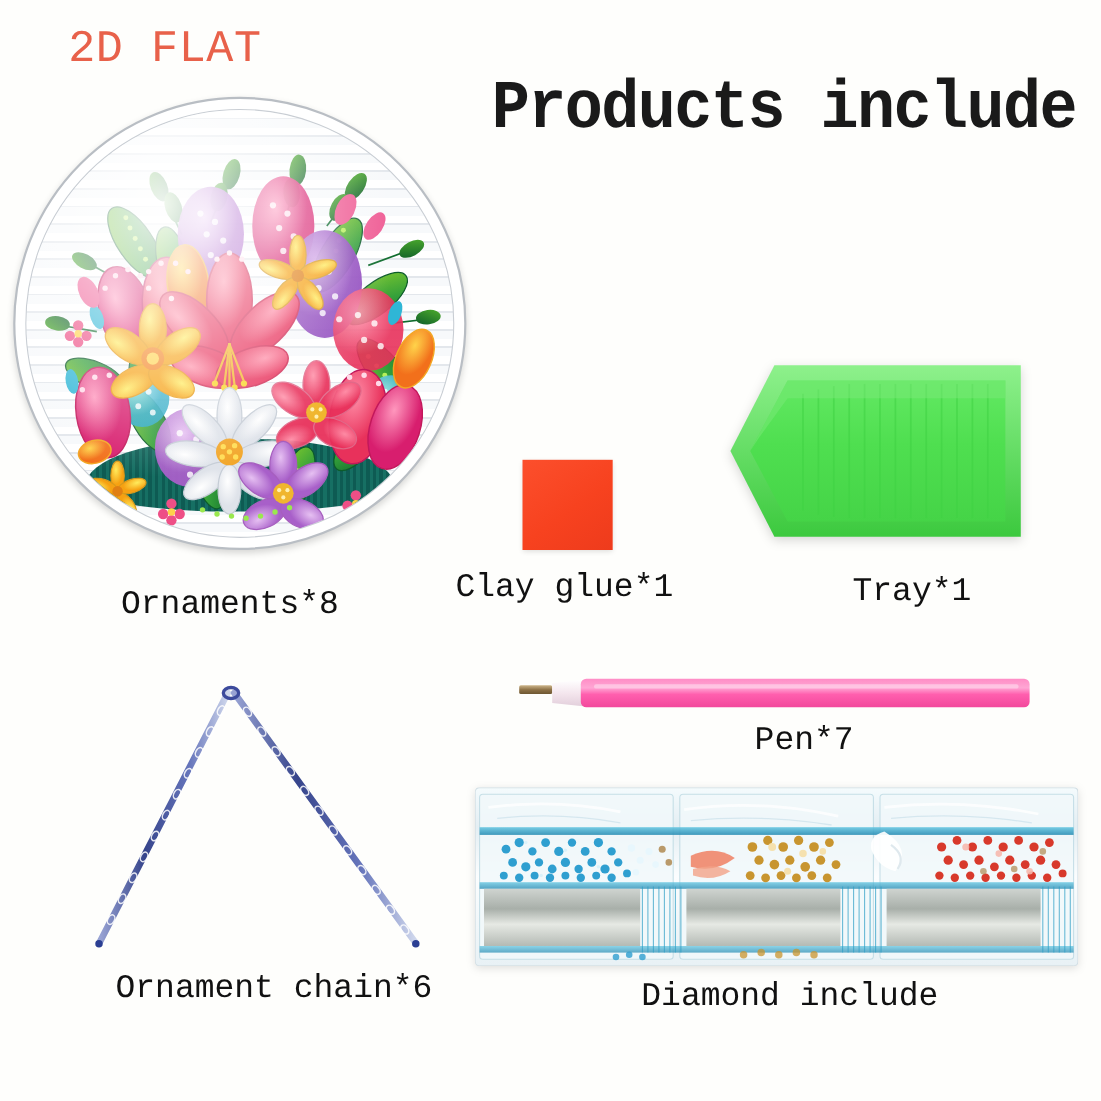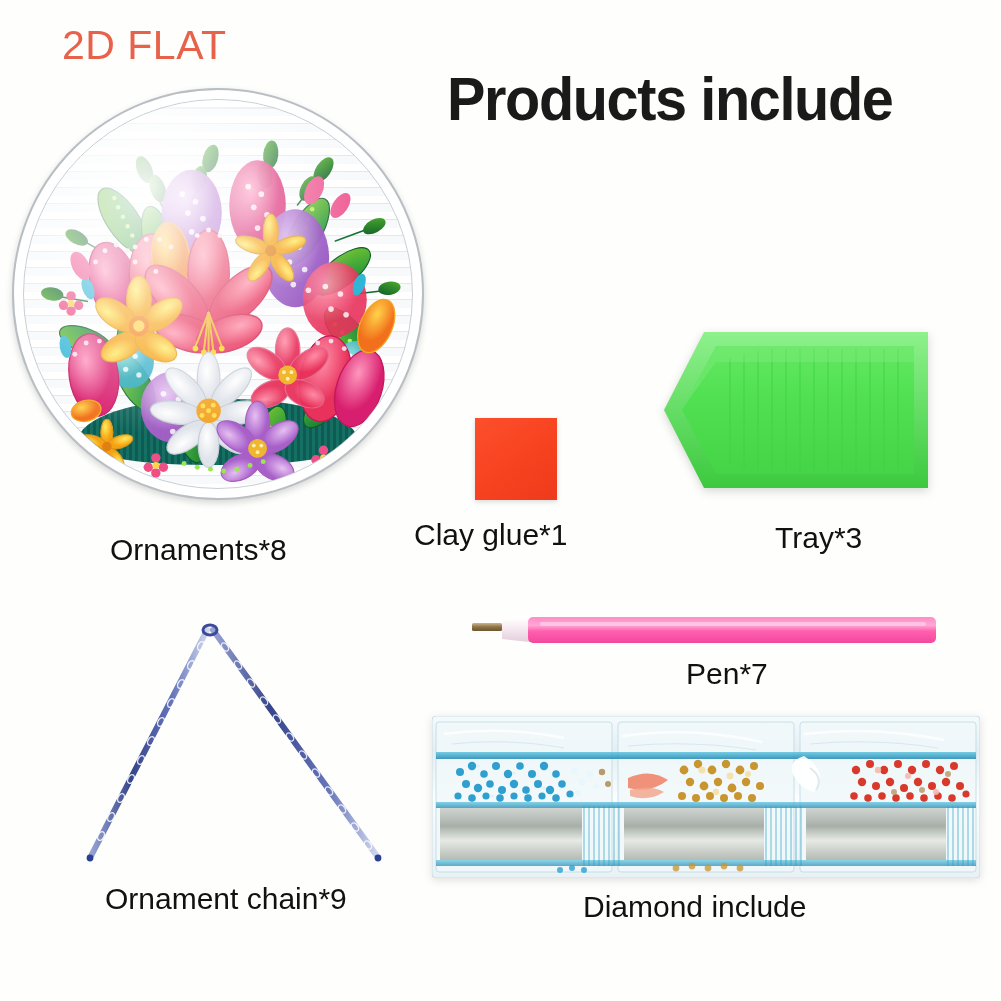--- a/index.html
+++ b/index.html
@@ -3,21 +3,21 @@
 <meta charset="utf-8">
 <style>
   html,body{margin:0;padding:0;}
   body{
     width:1001px;height:1001px;
     background:#fefefc;
     font-family:"Liberation Sans", sans-serif;
     overflow:hidden;
     position:relative;
   }
-  .stage{position:absolute;inset:0;}
+  .stage{position:absolute;inset:0;font-family:Liberation Mono, monospace;}
 
   
   .badge-2d{
     position:absolute;left:62px;top:22px;
     font-size:41px;font-weight:400;letter-spacing:.5px;
     color:#e8614a;white-space:nowrap;
   }
   .title{
     position:absolute;left:447px;top:63px;
     font-size:62px;font-weight:bold;letter-spacing:-1.5px;
@@ -500,21 +500,21 @@
         <line x1="168" y1="31" x2="168" y2="153"></line>
       <line x1="182" y1="31" x2="182" y2="153"></line>
         <line x1="196" y1="31" x2="196" y2="153"></line>
       <line x1="210" y1="31" x2="210" y2="153"></line>
         <line x1="224" y1="31" x2="224" y2="153"></line>
       <line x1="238" y1="31" x2="238" y2="153"></line>
     </g>
 
     <path d="M56 28 L254 28 L254 44 L56 44 L30 80 L22 92 Z" fill="#7aea78" opacity=".5"></path>
   </svg>
-  <div class="caption cap-tray">Tray*3</div>
+  <div class="caption cap-tray">Tray*1</div>
 
   <svg class="pen" viewBox="0 0 470 36">
     <defs>
       <linearGradient id="penBarrel" x1="0" y1="0" x2="0" y2="1">
         <stop offset="0%" stop-color="#ff8dc6"></stop>
         <stop offset="32%" stop-color="#ffa6d4"></stop>
         <stop offset="55%" stop-color="#ff5fae"></stop>
         <stop offset="100%" stop-color="#f2489c"></stop>
       </linearGradient>
       <linearGradient id="penCollar" x1="0" y1="0" x2="0" y2="1">
@@ -581,21 +581,21 @@
         <ellipse cx="270" cy="209" rx="4.6" ry="3" transform="rotate(54 270 209)"></ellipse>
         <ellipse cx="283" cy="227" rx="4.6" ry="3" transform="rotate(54 283 227)"></ellipse>
       </g>
     </g>
 
     <ellipse cx="125" cy="12" rx="7" ry="5" fill="none" stroke="#3c4a9c" stroke-width="3"></ellipse>
 
     <circle cx="293" cy="240" r="3.4" fill="#2b3f93"></circle>
     <circle cx="5" cy="240" r="3.4" fill="#2b3f93"></circle>
   </svg>
-  <div class="caption cap-chain">Ornament chain*9</div>
+  <div class="caption cap-chain">Ornament chain*6</div>
 
   <svg class="bag" viewBox="0 0 548 162">
     <defs>
       <linearGradient id="film" x1="0" y1="0" x2="0" y2="1">
         <stop offset="0%" stop-color="#f4fbfd"></stop>
         <stop offset="22%" stop-color="#e4eef3"></stop>
         <stop offset="50%" stop-color="#fbfdfe"></stop>
         <stop offset="100%" stop-color="#e8f1f5"></stop>
       </linearGradient>
       <linearGradient id="foil" x1="0" y1="0" x2="0" y2="1">

